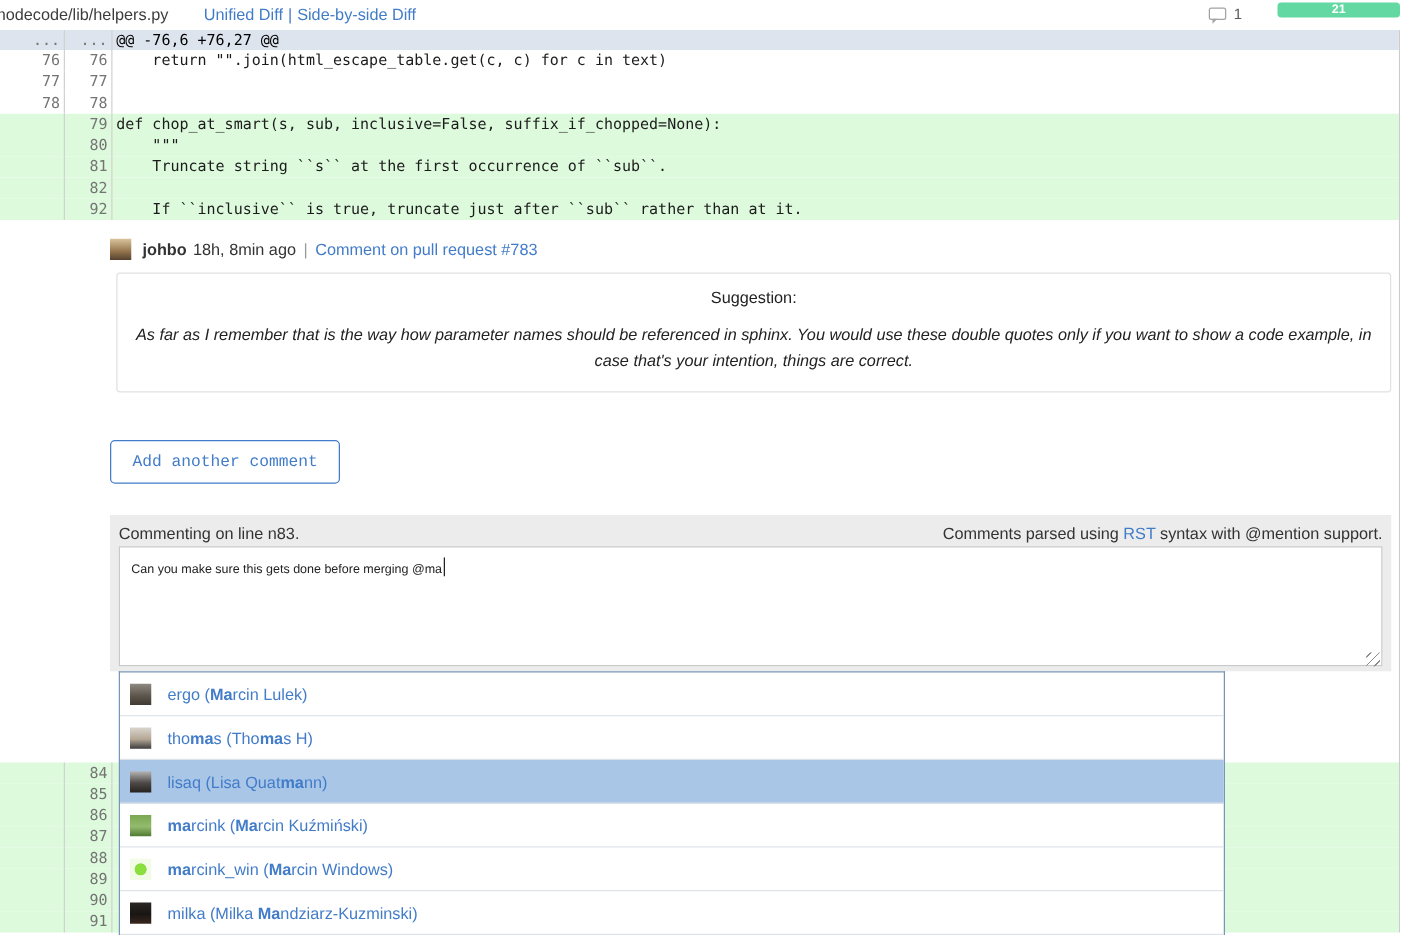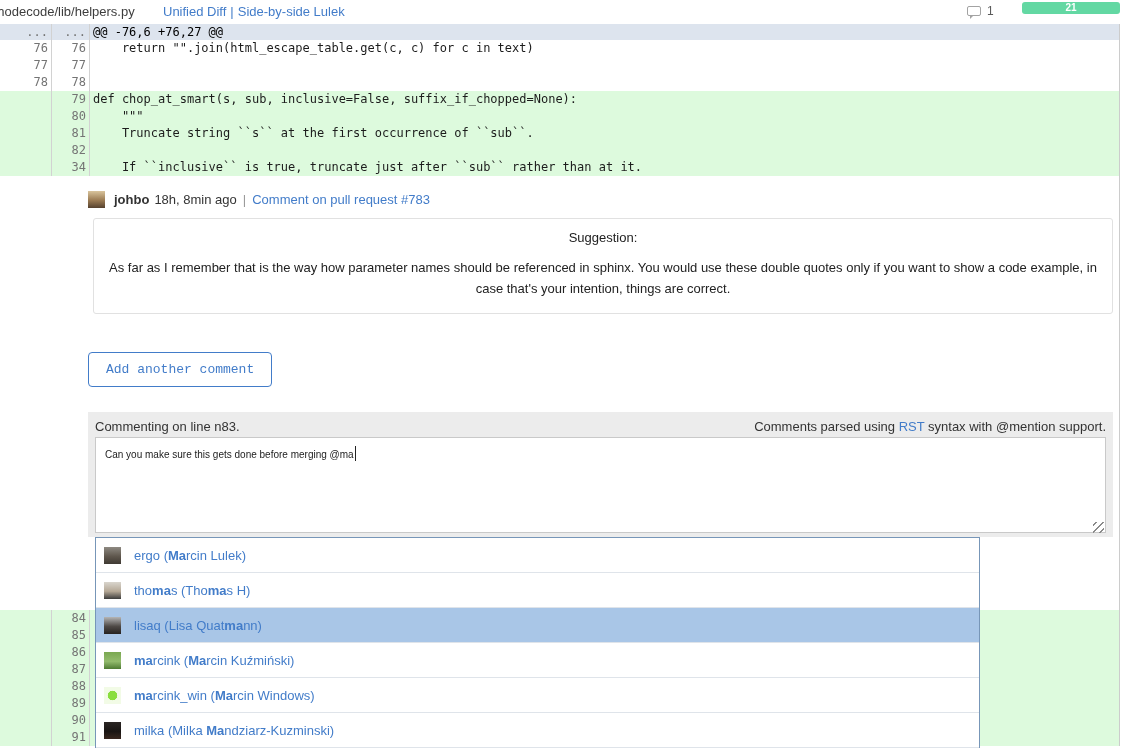--- a/index.html
+++ b/index.html
@@ -40,21 +40,21 @@
   .avatar { width:17px; height:17px; flex:0 0 17px; }
   .cmt-head .avatar { margin-right:9px; }
   .cmt-author { font-weight:bold; margin-right:5px; }
   .cmt-sep { color:#999; margin:0 6px; }
   .cmt-link, .rst-link { color:var(--link-blue); text-decoration:none; }
   .cmt-box { position:absolute; left:93px; top:218px; width:1020px; background:#fff;
              border:1px solid #e1e1e1; border-radius:3px; padding:11px 11px 14px 11px; font-size:13px; color:#222;text-align:center; }
   .cmt-codeblock { margin-top:11px; background:#f5f5f5; border:1px solid #e1e1e1;
                    font-family:"DejaVu Sans Mono", monospace; font-size:12px; color:#444;
                    padding:5px 8px; }
-  .cmt-para { margin-top:12px; line-height:21px; }
+  .cmt-para { margin-top:12px; line-height:21px;font-style:italic; }
 
   .add-btn { position:absolute; left:88px; top:352px; height:35px; padding:0 17px;
              background:#fff; border:1px solid var(--link-blue); border-radius:4px;
              color:var(--link-blue); font-size:13px; font-family:Liberation Mono, monospace; cursor:pointer; }
 
   
   .cform { position:absolute; left:88px; top:412px; width:1025px; height:125px; background:var(--form-bg); }
   .cform-head { display:flex; justify-content:space-between; padding:7px 7px 4px 7px; font-size:13px; color:#333; }
   .cform-textarea { position:absolute; left:7px; top:25px; width:1011px; height:96px; background:#fff;
                     border:1px solid #c9c9c9; font-size:10px; color:#222; padding:8px 9px; }
@@ -70,21 +70,21 @@
   .mention-item.selected { background:var(--selected-bg); }
   .mention-item .avatar { margin-right:13px; }
   .mention-item b { font-weight:bold; }
 </style>
 </head>
 <body>
 
 <div class="topbar">
   <span class="filepath">rhodecode/lib/helpers.py</span>
   <span class="difflinks">
-    <a href="#">Unified Diff</a><span class="sep">|</span><a href="#">Side-by-side Lulek</a>
+    <a href="#">Unified Diff</a><span class="sep">|</span><a href="#">Side-by-side Diff</a>
   </span>
   <span class="bubble-wrap">
     <span class="bubble"></span>
     <span class="bubble-count">1</span>
   </span>
   <span class="statpill">21</span>
 </div>
 
 <div class="diff">
   <div class="drow hunk">
@@ -123,21 +123,21 @@
         <span class="lno new">81</span>
         <span class="codecell">    Truncate string ``s`` at the first occurrence of ``sub``.</span>
       </div>
       <div class="drow add">
         <span class="lno old"></span>
         <span class="lno new">82</span>
         <span class="codecell"></span>
       </div>
       <div class="drow add">
         <span class="lno old"></span>
-        <span class="lno new">34</span>
+        <span class="lno new">92</span>
         <span class="codecell">    If ``inclusive`` is true, truncate just after ``sub`` rather than at it.</span>
       </div>
     </div>
   <div class="comment-spacer"></div>
   <div id="diff-bottom-rows">
       <div class="drow add">
         <span class="lno old"></span>
         <span class="lno new">84</span>
         <span class="codecell"></span>
       </div>

